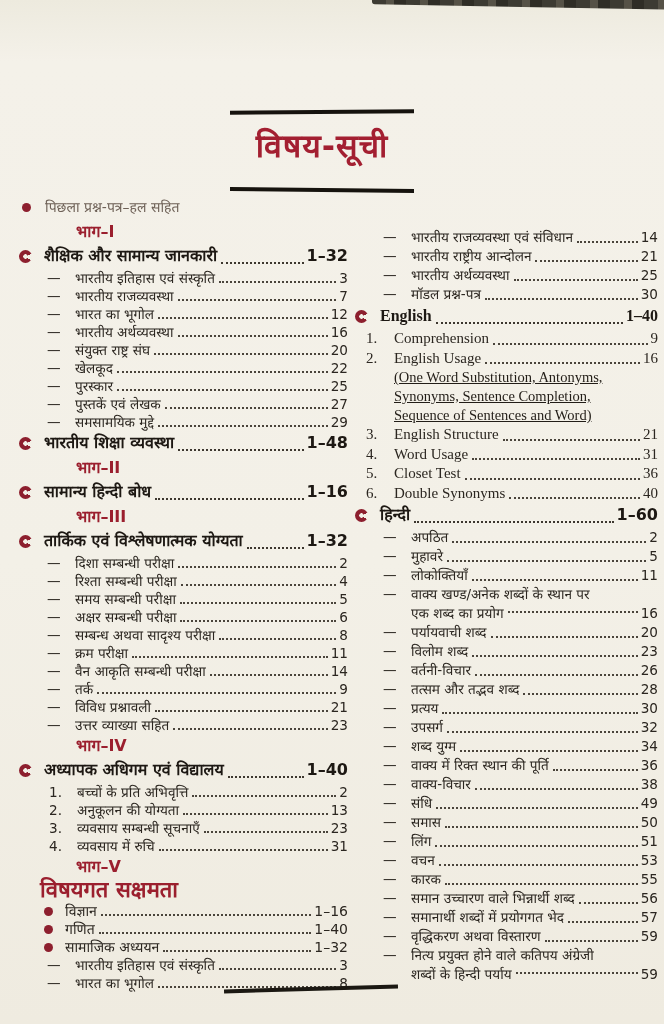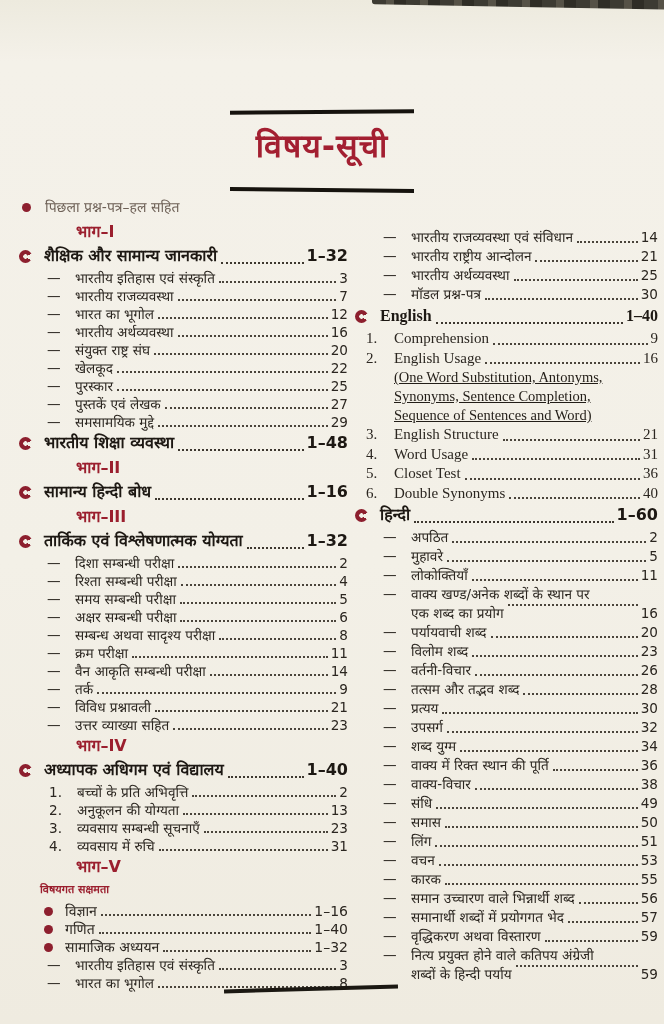--- a/index.html
+++ b/index.html
@@ -40,25 +40,25 @@
   .section .leader{border-bottom:2.5px dotted #3d372f;margin-bottom:5px;align-self:flex-end;}
   .section .pg{font-size:16px;}
   .dash{height:18px;line-height:18px;font-size:13.6px;padding-left:31px;}
   .col-right .dash{height:19px;line-height:19px;}
   .dash-mark{flex:0 0 28px;color:#2b2620;}
   .num{height:18px;line-height:18px;font-size:13.6px;padding-left:33px;}
   .col-right .num{height:19.5px;line-height:19.5px;padding-left:14px;}
   .num-mark{flex:0 0 28px;}
   .bullet-row{height:18px;line-height:18px;font-size:14px;padding-left:28px;align-items:center;justify-content:flex-end;}
   .bullet-row .leader{align-self:flex-end;}
-  .heading{height:23px;line-height:22px;font-size:11px;font-weight:700;color:#9b1f2e;padding-left:24px;}
+  .heading{height:23px;line-height:22px;font-size:22px;font-weight:700;color:#9b1f2e;padding-left:24px;}
   .note{padding-left:42px;font-size:14.5px;color:#221d17;text-decoration:underline;}
   .note div{height:19px;line-height:19px;}
   .two-line .l1{height:18px;line-height:18px;font-size:13.6px;padding-left:31px;display:flex;}
-  .two-line .l2{height:19px;line-height:19px;font-size:13.6px;padding-left:59px;display:flex;align-items:flex-start;}
+  .two-line .l2{height:19px;line-height:19px;font-size:13.6px;padding-left:59px;display:flex;align-items:center;}
   .col-right .two-line .l1,.col-right .two-line .l2{height:19px;line-height:19px;}
   .section.latin-row .lbl,.section.latin-row .pg{font-family:"Liberation Serif",serif;}
   .num.latin-row{font-family:"Liberation Serif",serif;font-size:15px;}
   .note{font-family:"Liberation Serif",serif;}
   
   .c-bullet{
     flex:0 0 13px;width:13px;height:13px;border-radius:50%;margin:0 12px 0 0;align-self:center;
     background:
       radial-gradient(circle at 50% 50%, #f3f0e7 0 2px, rgba(0,0,0,0) 2.5px),
       conic-gradient(from 125deg, #8d1f2e 0 302deg, #f3f0e7 302deg 360deg);

